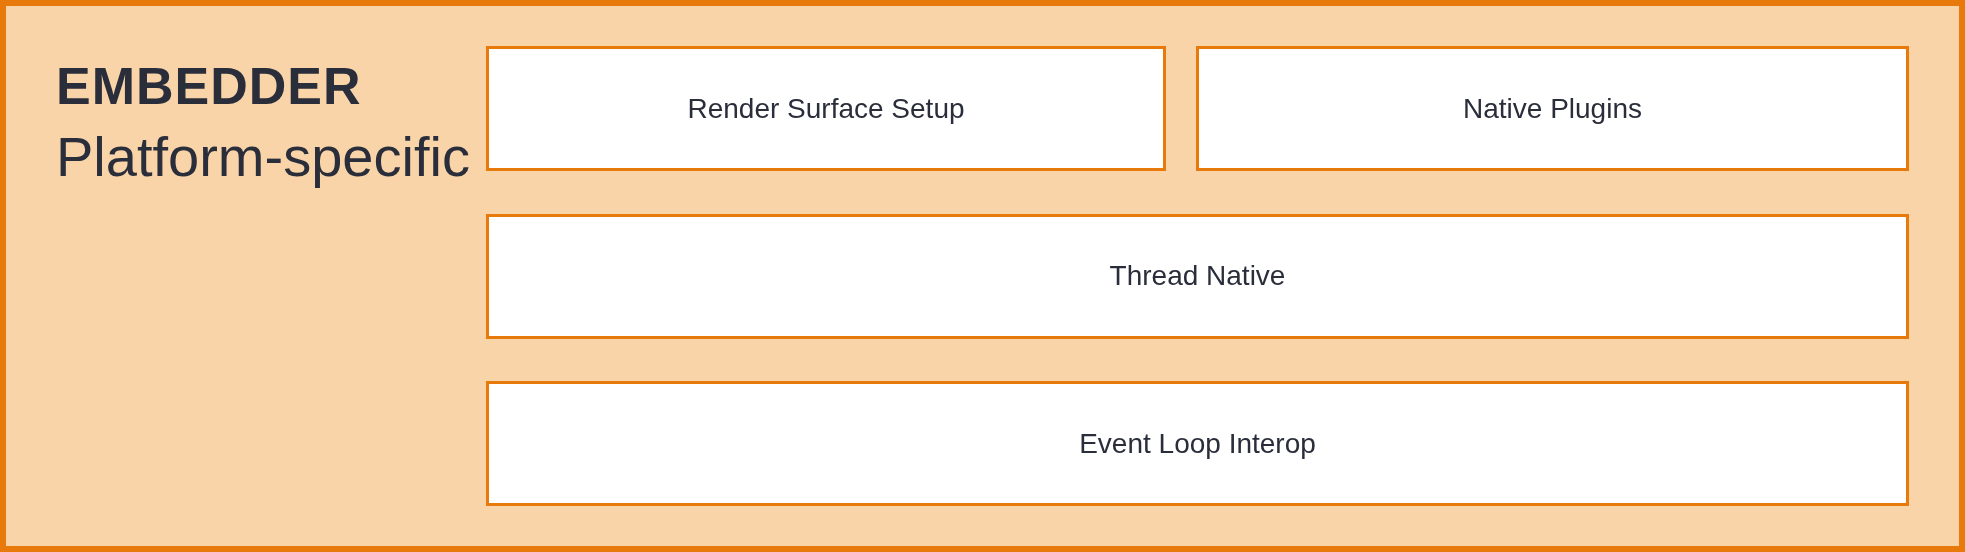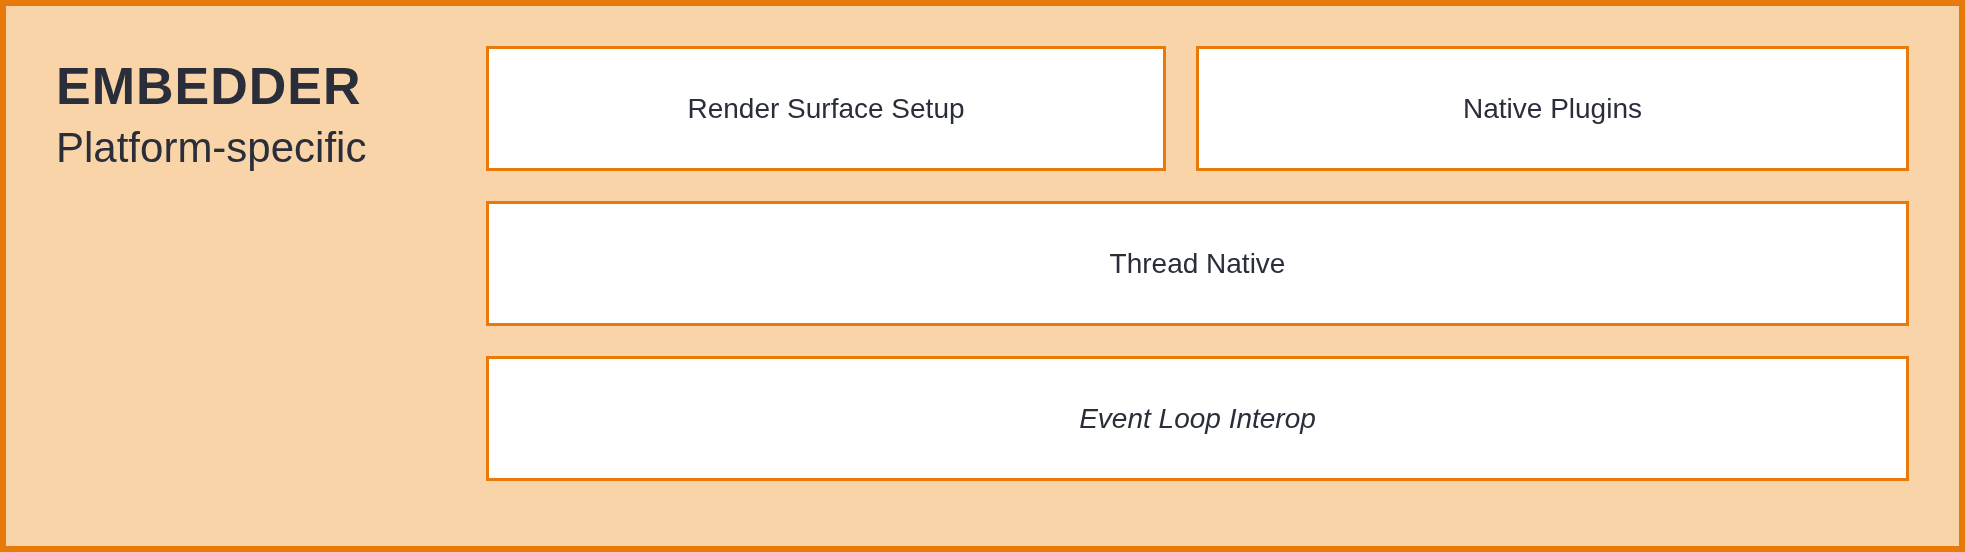--- a/index.html
+++ b/index.html
@@ -1,18 +1,19 @@
 <!DOCTYPE html>
 <html><head>
   <meta charset="utf-8">
   <style>
     * {
       margin: 0;
       padding: 0;
       box-sizing: border-box;
+      justify-content: space-between;
     }
     body {
       font-family: -apple-system, BlinkMacSystemFont, 'Segoe UI', Helvetica, Arial, sans-serif;
       background: #fff;
     }
     .container {
       width: 1965px;
       height: 552px;
       background: #f8d4a8;
       border: 6px solid #e87a0c;
@@ -24,21 +25,21 @@
       padding-top: 10px;
     }
     .title {
       font-size: 52px;
       font-weight: 700;
       color: #2a2d3a;
       letter-spacing: 1px;
       margin-bottom: 8px;
     }
     .subtitle {
-      font-size: 42px;
+      font-size: 56px;
       font-weight: 400;
       color: #2a2d3a;
     }
     .right-col {
       flex: 1;
       display: flex;
       flex-direction: column;
       gap: 30px;
     }
     .row {
@@ -57,21 +58,20 @@
       height: 125px;
     }
     .box-wide {
       flex: 0 0 680px;
     }
     .box-narrow {
       flex: 1;
     }
     .box-full {
       flex: 1;
-      font-style: italic;
     }
   </style>
 </head>
 <body>
 
 <div class="container">
   <div class="left-col">
     <div class="title">EMBEDDER</div>
     <div class="subtitle">Platform-specific</div>
   </div>

